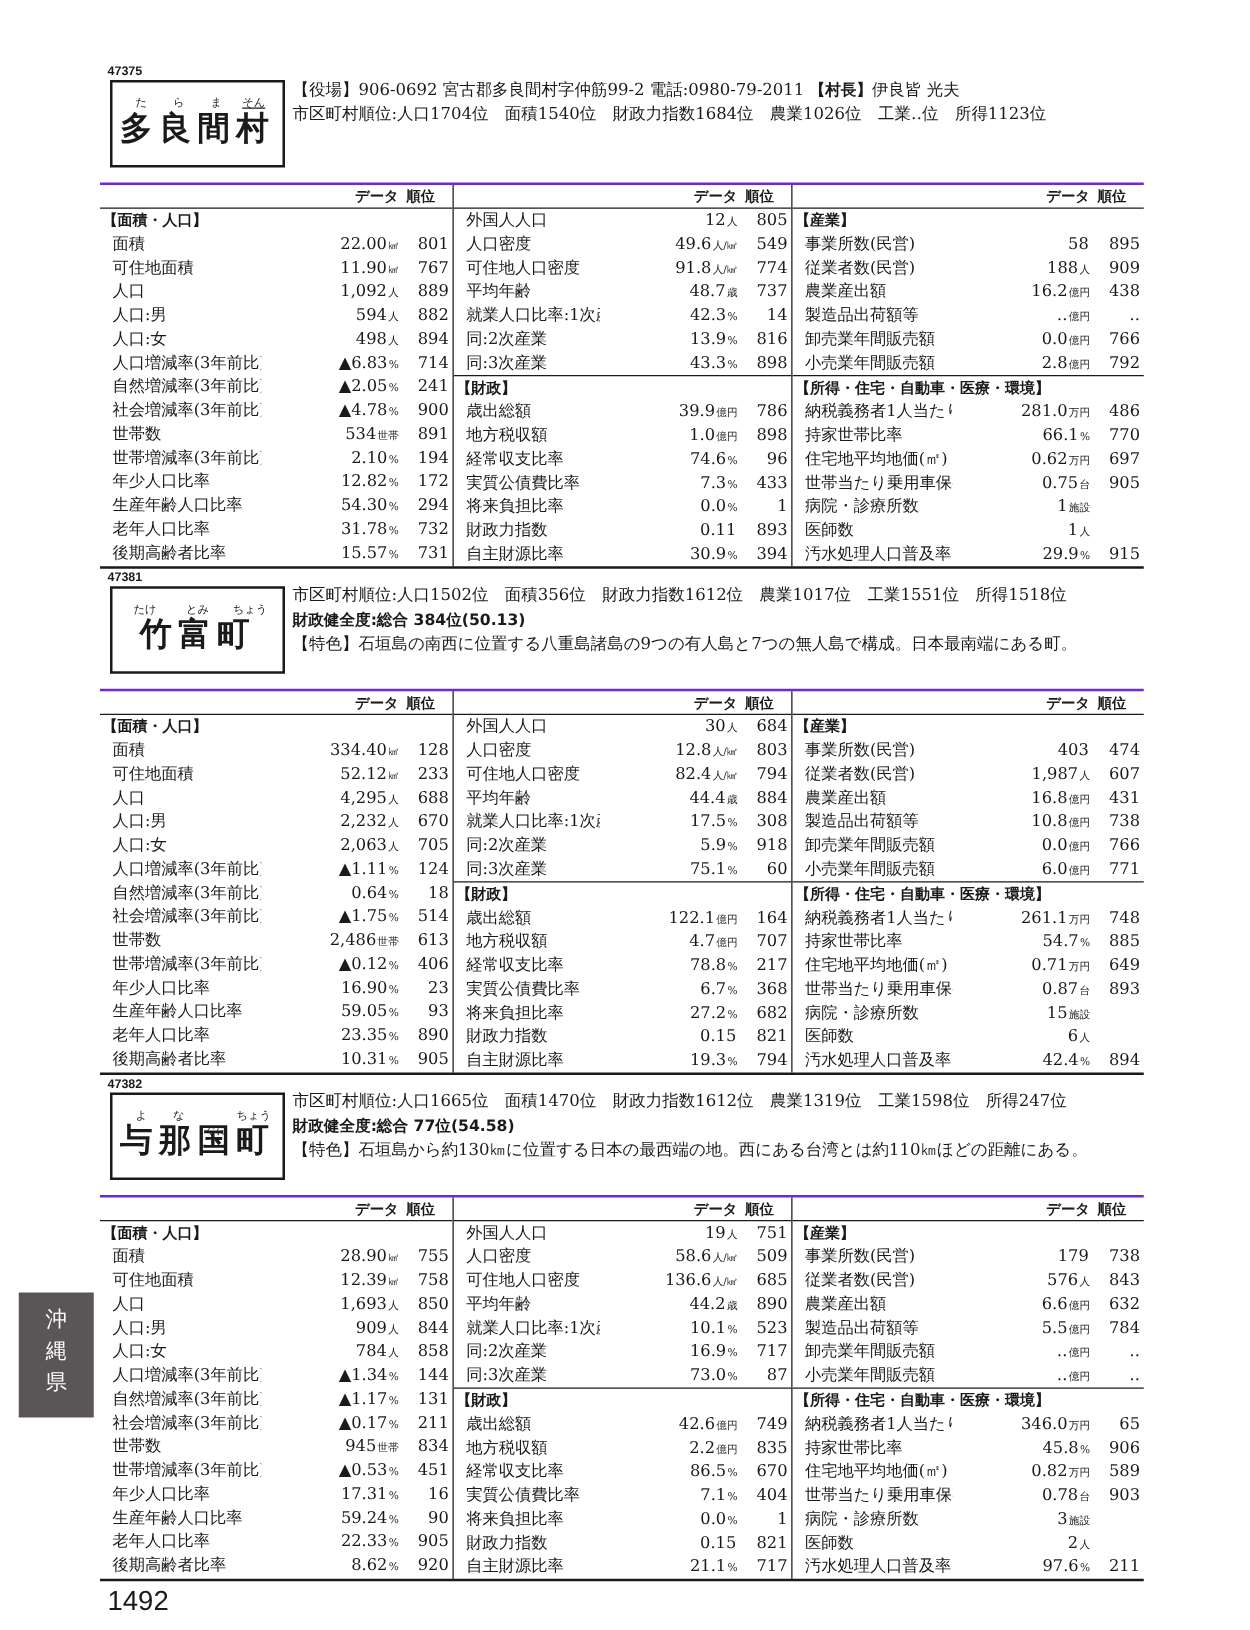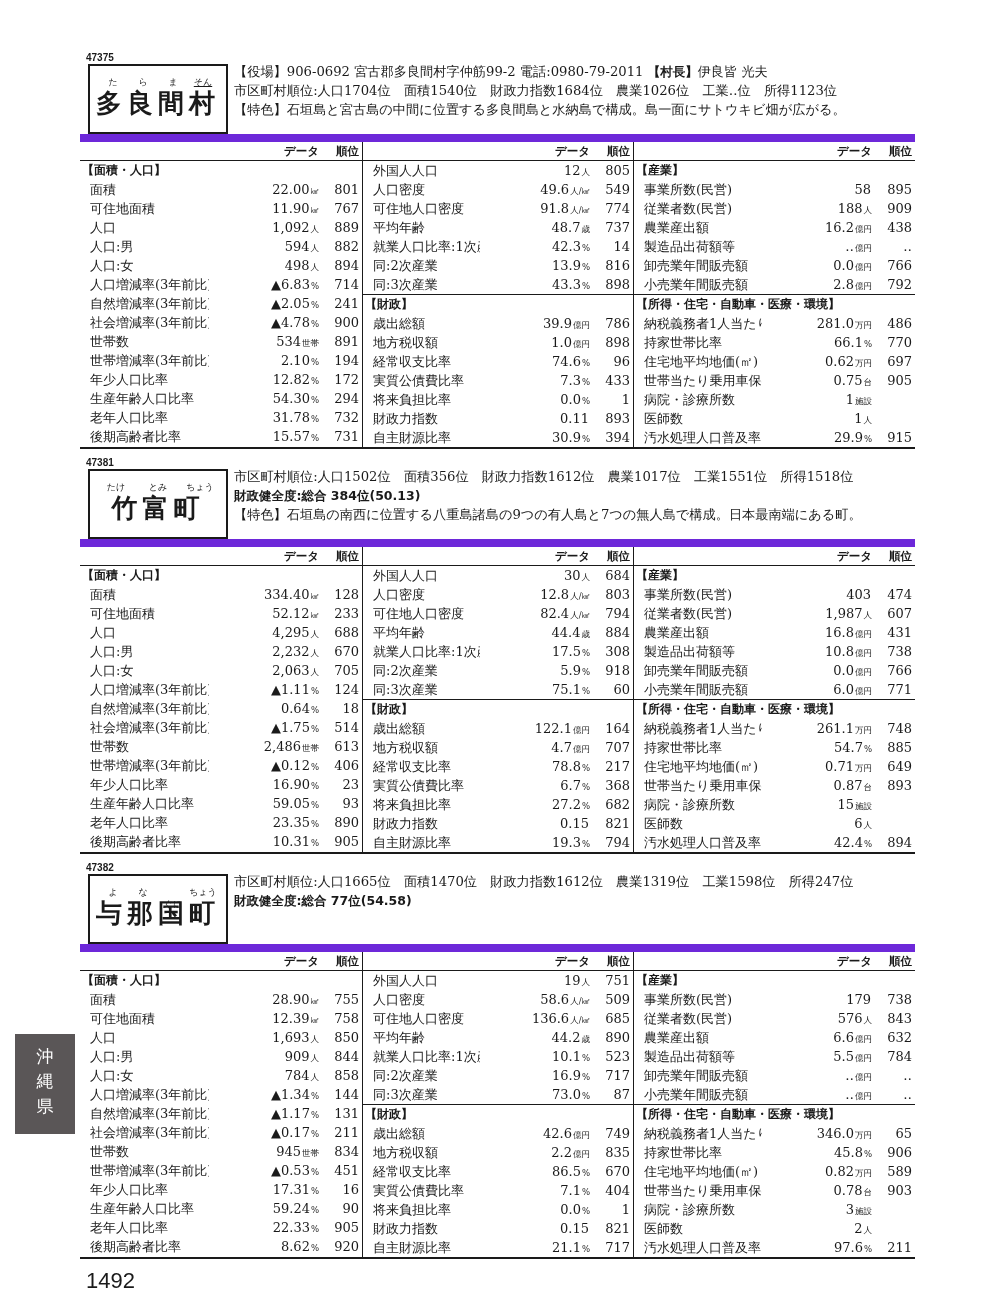--- a/index.html
+++ b/index.html
@@ -6,28 +6,28 @@
   body { width:1000px; height:1304px; position:relative; overflow:hidden;
          font-family:"DejaVu Serif","Liberation Serif",serif; color:#1a1a1a; }
   .muni { position:absolute; left:86px; width:829px; }
   .code { position:absolute; left:0; top:0; font-family:"Liberation Sans",sans-serif; font-size:10px; font-weight:bold; }
   .namebox { position:absolute; left:2px; top:12px; width:140px; height:70px; border:2px solid #1a1a1a; box-sizing:border-box; text-align:center; }
   .ruby { display:flex; justify-content:center; gap:0; font-family:"DejaVu Sans",sans-serif; font-size:9px; margin-top:10px; height:12px; }
   .ruby span { display:inline-block; }
   .name { font-family:"DejaVu Sans",sans-serif; font-weight:bold; font-size:26px; letter-spacing:5px; line-height:30px; }
   .info { position:absolute; left:148px; top:10px; width:690px; font-size:13.2px; line-height:19px; white-space:nowrap; }
   .info b { font-family:"DejaVu Sans",sans-serif; font-weight:bold; font-size:12.5px; }
-  .tables { position:absolute; left:-6px; top:82px; width:835px; border-top:8px solid #6d28d9; border-bottom:2px solid #1a1a1a; display:flex; }
+  .tables { position:absolute; left:-6px; top:94px; width:835px; border-top:2px solid #6d28d9; border-bottom:2px solid #1a1a1a; display:flex; }
   .col { position:relative; }
   .col1 { width:282px; border-right:1px solid #1a1a1a; }
   .col2 { width:270px; border-right:1px solid #1a1a1a; }
   .col3 { width:281px; }
   .hdr { height:18px; border-bottom:1px solid #1a1a1a; display:flex; justify-content:flex-end; font-family:"DejaVu Sans",sans-serif; font-weight:bold; font-size:11.5px; line-height:18px; }
   .hdr .hd { width:70px; text-align:right; padding-right:6px; }
-  .hdr .hr { width:34px; text-align:right; padding-right:3px; }
+  .hdr .hr { width:34px; padding-right:3px; }
   .row { display:flex; height:19px; line-height:19px; font-size:13px; white-space:nowrap; }
   .row .lab { flex:1; padding-left:10px; overflow:hidden; }
   .row .val { width:110px; text-align:right; padding-right:6px; }
   .row .val small { font-size:8.5px; margin-left:1px; }
   .row .rk { width:34px; text-align:right; padding-right:3px; }
   .sec { height:19px; line-height:19px; font-family:"DejaVu Sans",sans-serif; font-weight:bold; font-size:12px; padding-left:2px; }
   .sec.top { border-top:1px solid #1a1a1a; }
   .sidetab { position:absolute; left:15px; top:1034px; width:60px; height:100px; background:#5a5657; color:#fff; font-family:"DejaVu Sans",sans-serif; font-size:17px; text-align:center; line-height:25px; padding-top:10px; box-sizing:border-box; }
   .pageno { position:absolute; left:86px; top:1268px; font-family:"Liberation Sans",sans-serif; font-size:22px; }
 </style>
@@ -42,21 +42,20 @@
           <span style="width: 30px;">た</span>
           <span style="width: 30px;">ら</span>
           <span style="width: 30px;">ま</span>
           <span style="width: 30px; text-decoration: underline;">そん</span>
         </div>
       <div class="name">多良間村</div>
     </div>
     <div class="info">
       <div><span>【役場】906-0692 宮古郡多良間村字仲筋99-2 電話:0980-79-2011</span> <b>【村長】</b><span>伊良皆 光夫</span></div>
       <div><span>市区町村順位:人口1704位　面積1540位　財政力指数1684位　農業1026位　工業‥位　所得1123位</span></div>
-      <div><span>【特色】石垣島と宮古島の中間に位置する多良間島と水納島で構成。島一面にサトウキビ畑が広がる。</span></div>
     </div>
     <div class="tables">
       <div class="col col1">
         <div class="hdr">
             <span class="hd">データ</span>
             <span class="hr">順位</span>
           </div>
         <div class="sec">【面積・人口】</div>
         <div class="rows">
             <div class="row">
@@ -553,20 +552,21 @@
           <span style="width: 30px;">よ</span>
           <span style="width: 30px;">な</span>
           <span style="width: 30px; margin-top: 12px;">ぐに</span>
           <span style="width: 30px;">ちょう</span>
         </div>
       <div class="name">与那国町</div>
     </div>
     <div class="info">
       <div><span>市区町村順位:人口1665位　面積1470位　財政力指数1612位　農業1319位　工業1598位　所得247位</span></div>
       <div><b>財政健全度:総合 77位(54.58)</b></div>
+      <div><span>【特色】石垣島から約130㎞に位置する日本の最西端の地。西にある台湾とは約110㎞ほどの距離にある。</span></div>
     </div>
     <div class="tables">
       <div class="col col1">
         <div class="hdr">
             <span class="hd">データ</span>
             <span class="hr">順位</span>
           </div>
         <div class="sec">【面積・人口】</div>
         <div class="rows">
             <div class="row">

